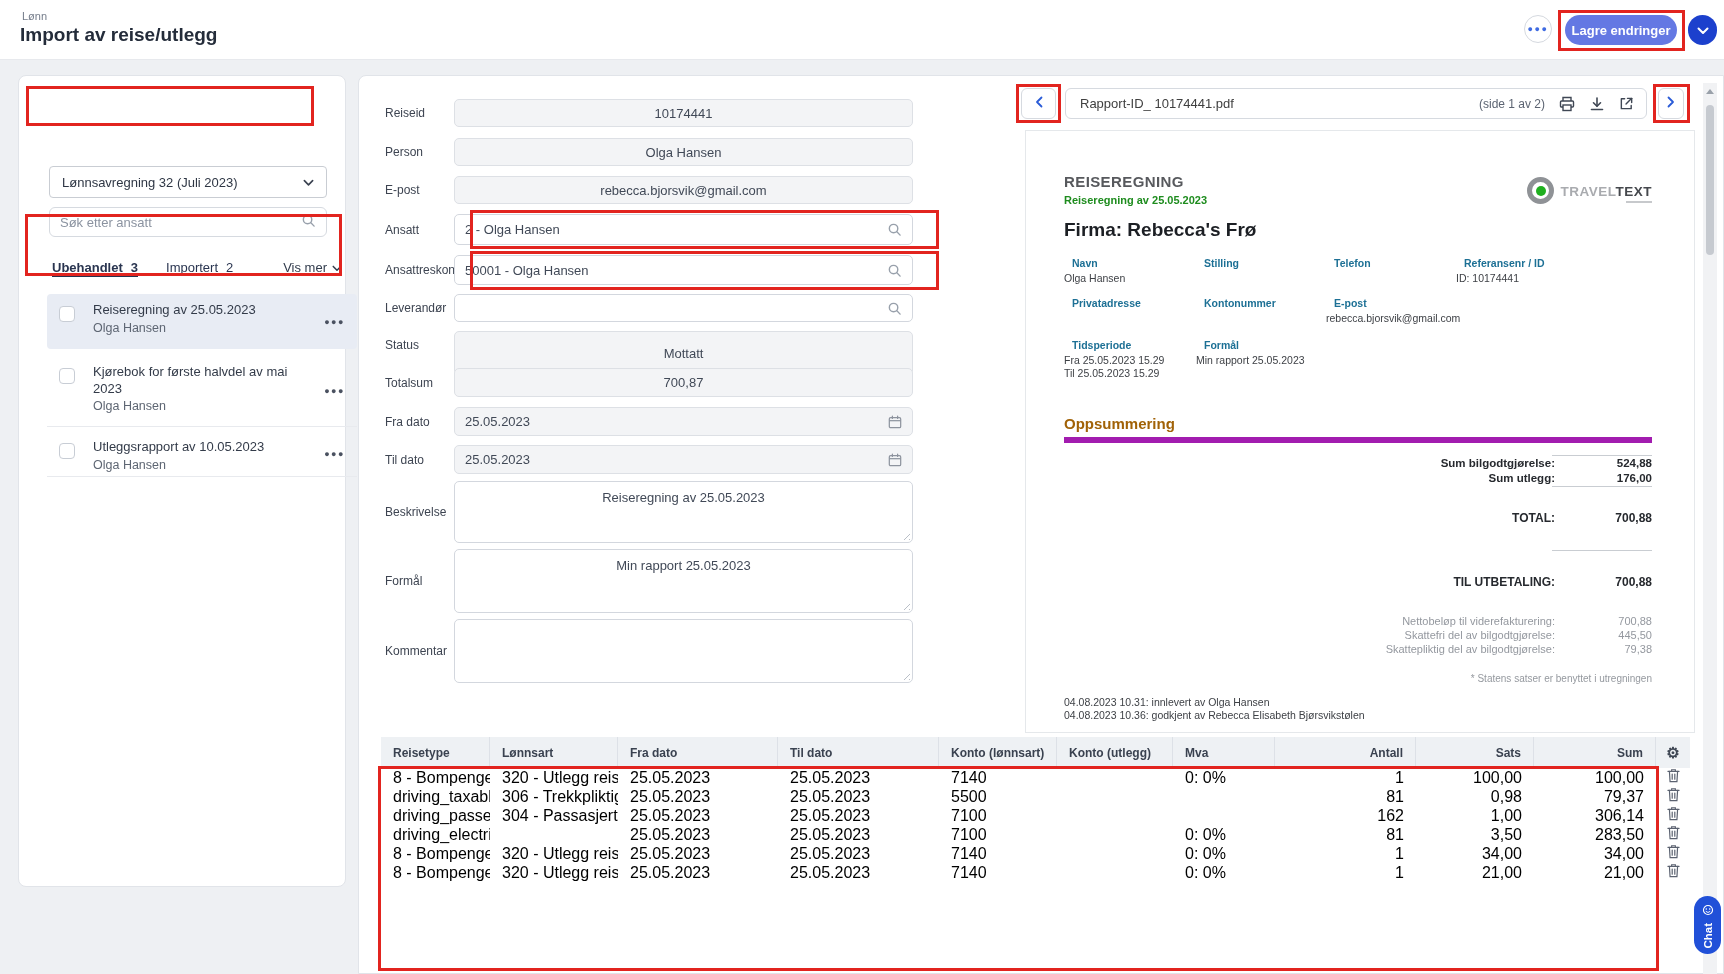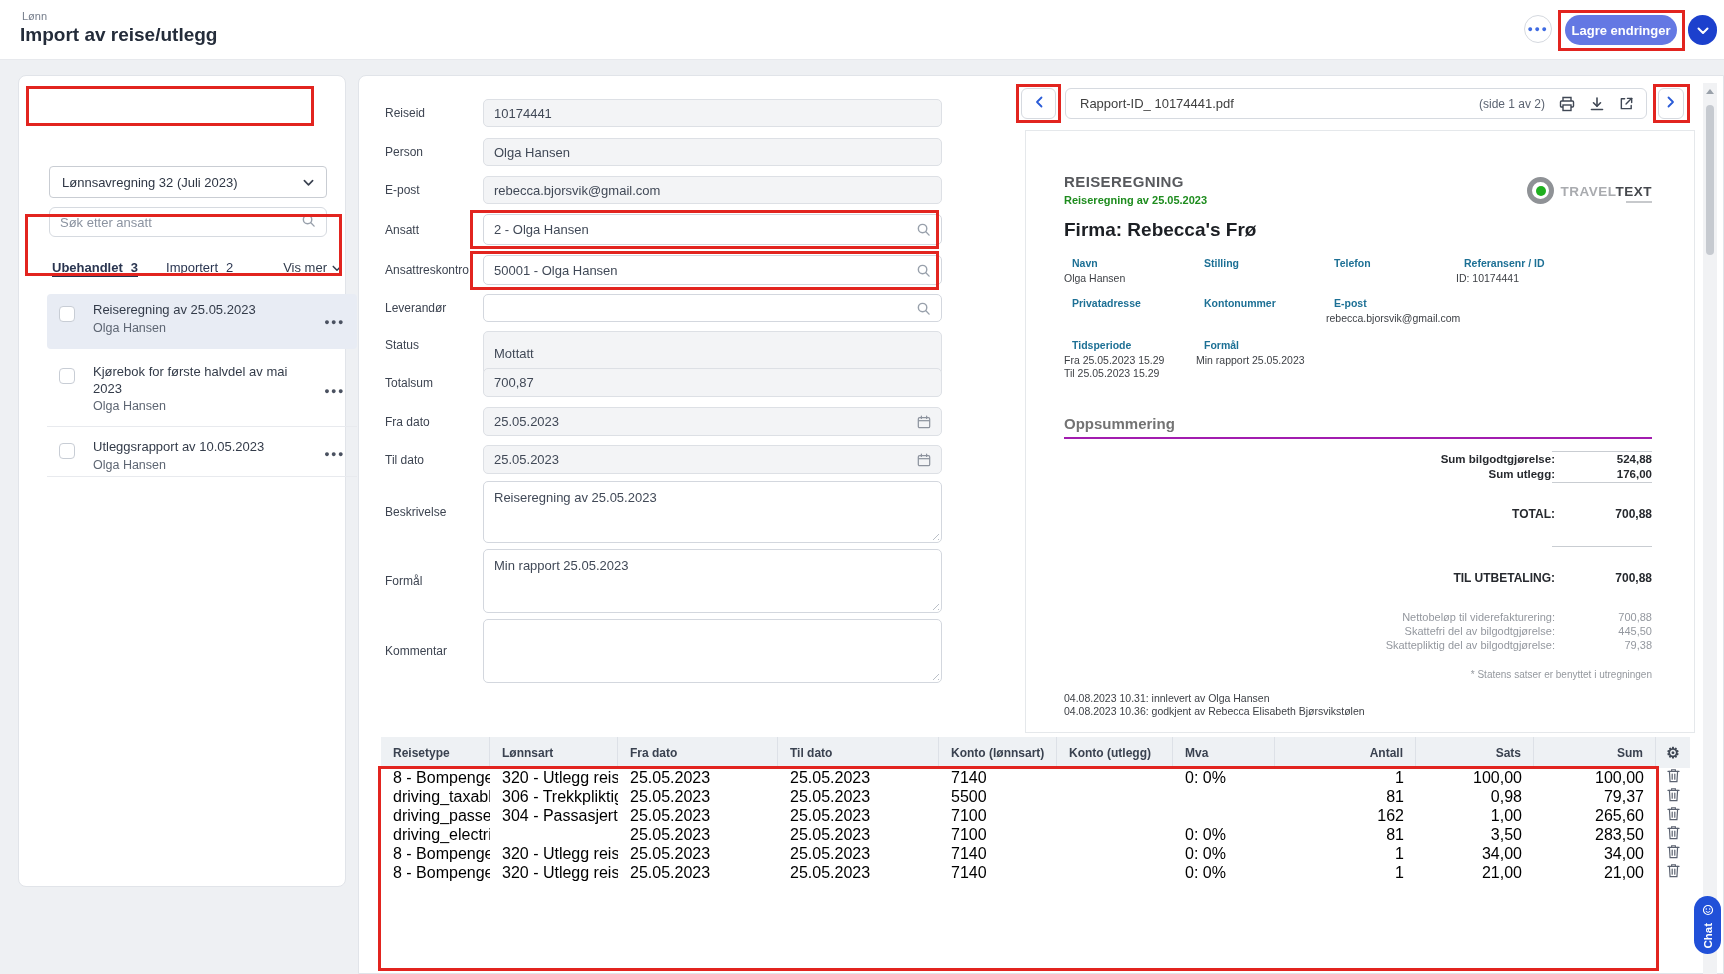--- a/index.html
+++ b/index.html
@@ -37,21 +37,21 @@
   .side-item .ttl { font-size:13px; color:#333b49; line-height:16.5px; }
   .side-item .sub { font-size:12.5px; color:#5e6673; line-height:15px; margin-top:2px; }
   .side-item .dots { position:absolute; right:12px; top:50%; transform:translateY(-50%); color:#4a5160; font-size:9px; letter-spacing:1.5px; font-weight:700; }
   .side-item.divider { border-bottom:1px solid #e8eaee; }
 
   
   .main-card { position:absolute; left:358px; top:75px; width:1366px; height:899px; background:#fff; border:1px solid #e1e4e9; border-radius:8px 0 0 0; }
 
   
   .f-label { position:absolute; left:385px; width:86px; font-size:12px; color:#3d4451; z-index:2; }
-  .f-input { position:absolute; left:483px; width:459px; border-radius:5px; font-size:13px; color:#414957; display:flex; align-items:center; padding:0 10px; z-index:2; }
+  .f-input { position:absolute; left:454px; width:459px; border-radius:5px; font-size:13px; color:#414957; display:flex; align-items:center; padding:0 10px; z-index:2;justify-content:center; }
   .f-input.readonly { background:#f3f4f6; border:1px solid #dde0e5; }
   .f-input.search, .f-input.textarea { background:#fff; border:1px solid #d3d7de; }
   .f-input.date { background:#f3f4f6; border:1px solid #dde0e5; }
   .f-input .icon-right { margin-left:auto; display:flex; }
   .f-input.textarea { align-items:flex-start; padding-top:8px; position:absolute; }
   .f-input.textarea::after { content:""; position:absolute; right:2px; bottom:2px; width:10px; height:10px;
       background:repeating-linear-gradient(135deg, transparent 0 2.5px, #b9bfc7 2.5px 3.5px); clip-path:polygon(100% 0,100% 100%,0 100%); }
 
   
   .pdf-nav-btn { position:absolute; top:88px; height:31px; background:#fff; border:1px solid #d6dae0; border-radius:6px; display:flex; align-items:center; justify-content:center; color:#2a5bd7; cursor:pointer; z-index:2; }
@@ -69,21 +69,21 @@
   .doc-firma { margin-top:13px; font-size:19px; font-weight:700; color:#1c1f24; }
   .logo { position:absolute; right:0px; top:4px; display:flex; align-items:center; gap:6px; }
   .logo-ring { width:27px; height:27px; border:5px solid #8f9296; border-radius:50%; position:relative; }
   .logo-ring::after { content:""; position:absolute; left:50%; top:50%; transform:translate(-50%,-50%); width:10px; height:10px; border-radius:50%; background:#1faf1f; }
   .logo-travel { font-size:13.5px; font-weight:700; color:#a9abaf; letter-spacing:.5px; }
   .logo-text { font-size:13.5px; font-weight:700; color:#45484d; letter-spacing:.5px; position:relative; }
   .logo-text::after { content:""; position:absolute; right:0; bottom:-4px; width:26px; height:2px; background:#c7c9cc; }
   .info-grid { display:grid; grid-template-columns:132px 130px 130px 1fr; margin-top:16px; }
   .info-cell .lab { font-size:10.5px; font-weight:700; color:#1d7095; line-height:12px;padding-left:8px; }
   .info-cell .val { font-size:10.5px; color:#3e4146; line-height:12px; margin-top:3px; }
-  .doc-h2 { font-size:15px; font-weight:700; color:#737373; border-bottom:2px solid #a21caf; padding-bottom:5px; }
+  .doc-h2 { font-size:15px; font-weight:700; color:#a16207; border-bottom:6px solid #a21caf; padding-bottom:5px; }
   .sum-block { margin-top:12px; }
   .sum-rule { margin-left:auto; width:100px; border-top:1px solid #c9cdd2; }
   .sum-row { display:flex; justify-content:flex-end; align-items:baseline; line-height:15px; }
   .sum-row .val { width:97px; text-align:right; }
   .sum-row.bold { font-size:11.5px; font-weight:700; color:#26292e; }
   .sum-row.total { font-size:12px; font-weight:700; color:#26292e; margin:24px 0; }
   .sum-row.muted { font-size:11px; color:#94989f; line-height:14px; }
   .sum-row.muted.first { margin-top:13px; }
   .doc-footnote { margin-top:17px; text-align:right; font-size:10px; color:#95999f; }
   .sig-lines { margin-top:12px; font-size:10.5px; color:#3e4146; line-height:12.5px; }
@@ -462,21 +462,21 @@
         <div class="t-row">
           <div class="t-cell" style="width: 109px;">driving_passeng</div>
           <div class="t-cell" style="width: 128px;">304 - Passasjertil</div>
           <div class="t-cell" style="width: 160px;">25.05.2023</div>
           <div class="t-cell" style="width: 161px;">25.05.2023</div>
           <div class="t-cell" style="width: 118px;">7100</div>
           <div class="t-cell" style="width: 116px;"></div>
           <div class="t-cell" style="width: 102px;"></div>
           <div class="t-cell num" style="width: 141px;">162</div>
           <div class="t-cell num" style="width: 118px;">1,00</div>
-          <div class="t-cell num" style="width: 122px;">265,60</div>
+          <div class="t-cell num" style="width: 122px;">306,14</div>
           <div class="t-cell act" style="width: 34px;">
             <span><svg viewBox="0 0 14 16" width="13" height="15" fill="none" stroke="#5b6270" stroke-width="1.3" stroke-linecap="round">
                 <line x1="1" y1="3.5" x2="13" y2="3.5"></line>
                 <path d="M5 3.5V1.8h4v1.7"></path>
                 <path d="M2.6 3.5l.7 11.2h7.4l.7-11.2"></path>
                 <line x1="5.6" y1="6.5" x2="5.6" y2="12"></line>
                 <line x1="8.4" y1="6.5" x2="8.4" y2="12"></line>
               </svg></span>
           </div>
         </div>

